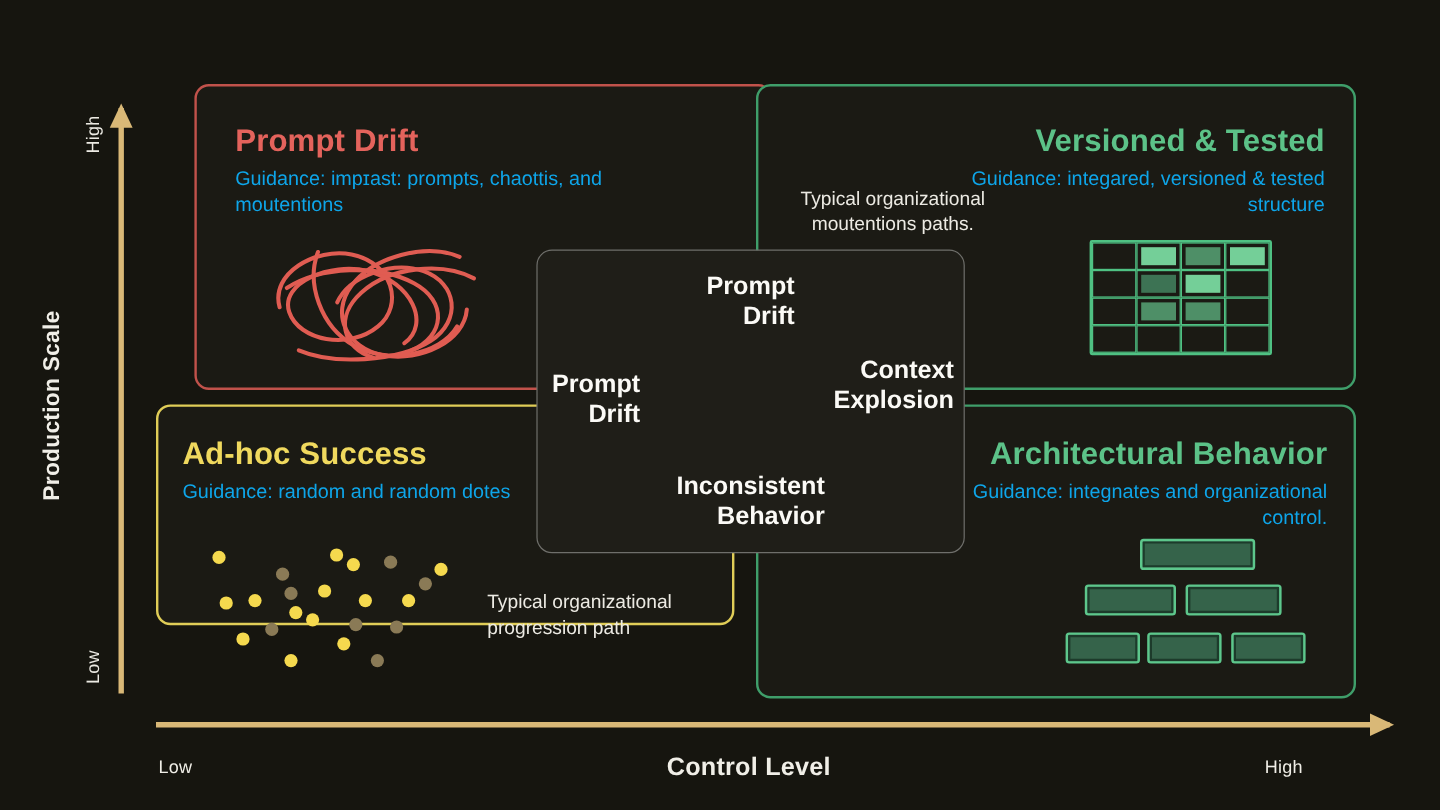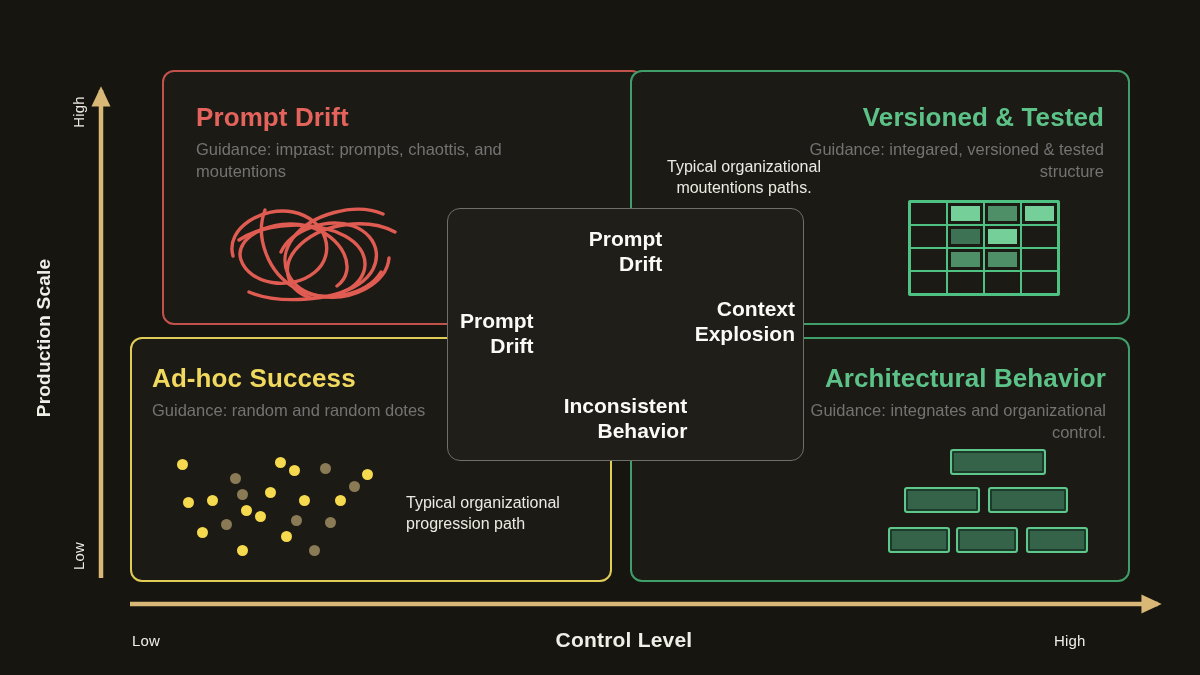--- a/index.html
+++ b/index.html
@@ -38,25 +38,25 @@
 
   svg.overlay { position:absolute; inset:0; width:1200px; height:675px; pointer-events:none; }
 
   
   .quad {
     position:absolute; border-radius:12px; border:2px solid #888;
     background:#1b1a14;
   }
   #quad-tl { left:130px; top:70px; width:482px; height:255px; border-color:#c1524b;margin-left:32px; }
   #quad-tr { left:630px; top:70px; width:500px; height:255px; border-color:#3f9e6a; }
-  #quad-bl { left:130px; top:337px; width:482px; height:245px; border-color:#e0cd57; }
+  #quad-bl { left:130px; top:337px; width:482px; height:184px; border-color:#e0cd57; }
   #quad-br { left:630px; top:337px; width:500px; height:245px; border-color:#3f9e6a; }
 
   .q-title { position:absolute; font-size:26px; font-weight:700; letter-spacing:.1px; white-space:nowrap; }
-  .q-desc  { position:absolute; font-size:16.5px; line-height:1.35; color:#737373; font-weight:400; }
+  .q-desc  { position:absolute; font-size:16.5px; line-height:1.35; color:#0ea5e9; font-weight:400; }
 
   #tl-title { left:32px; top:30px; color:#e4635c; }
   #tl-desc  { left:32px; top:66px; width:390px; }
   #tr-title { right:24px; top:30px; color:#5cc288; text-align:right; }
   #tr-desc  { right:24px; top:66px; width:330px; text-align:right; }
   #bl-title { left:20px; top:24px; color:#f0d95e; }
   #bl-desc  { left:20px; top:60px; width:330px; }
   #br-title { right:22px; top:24px; color:#5cc288; text-align:right; }
   #br-desc  { right:22px; top:60px; width:320px; text-align:right; }
 

